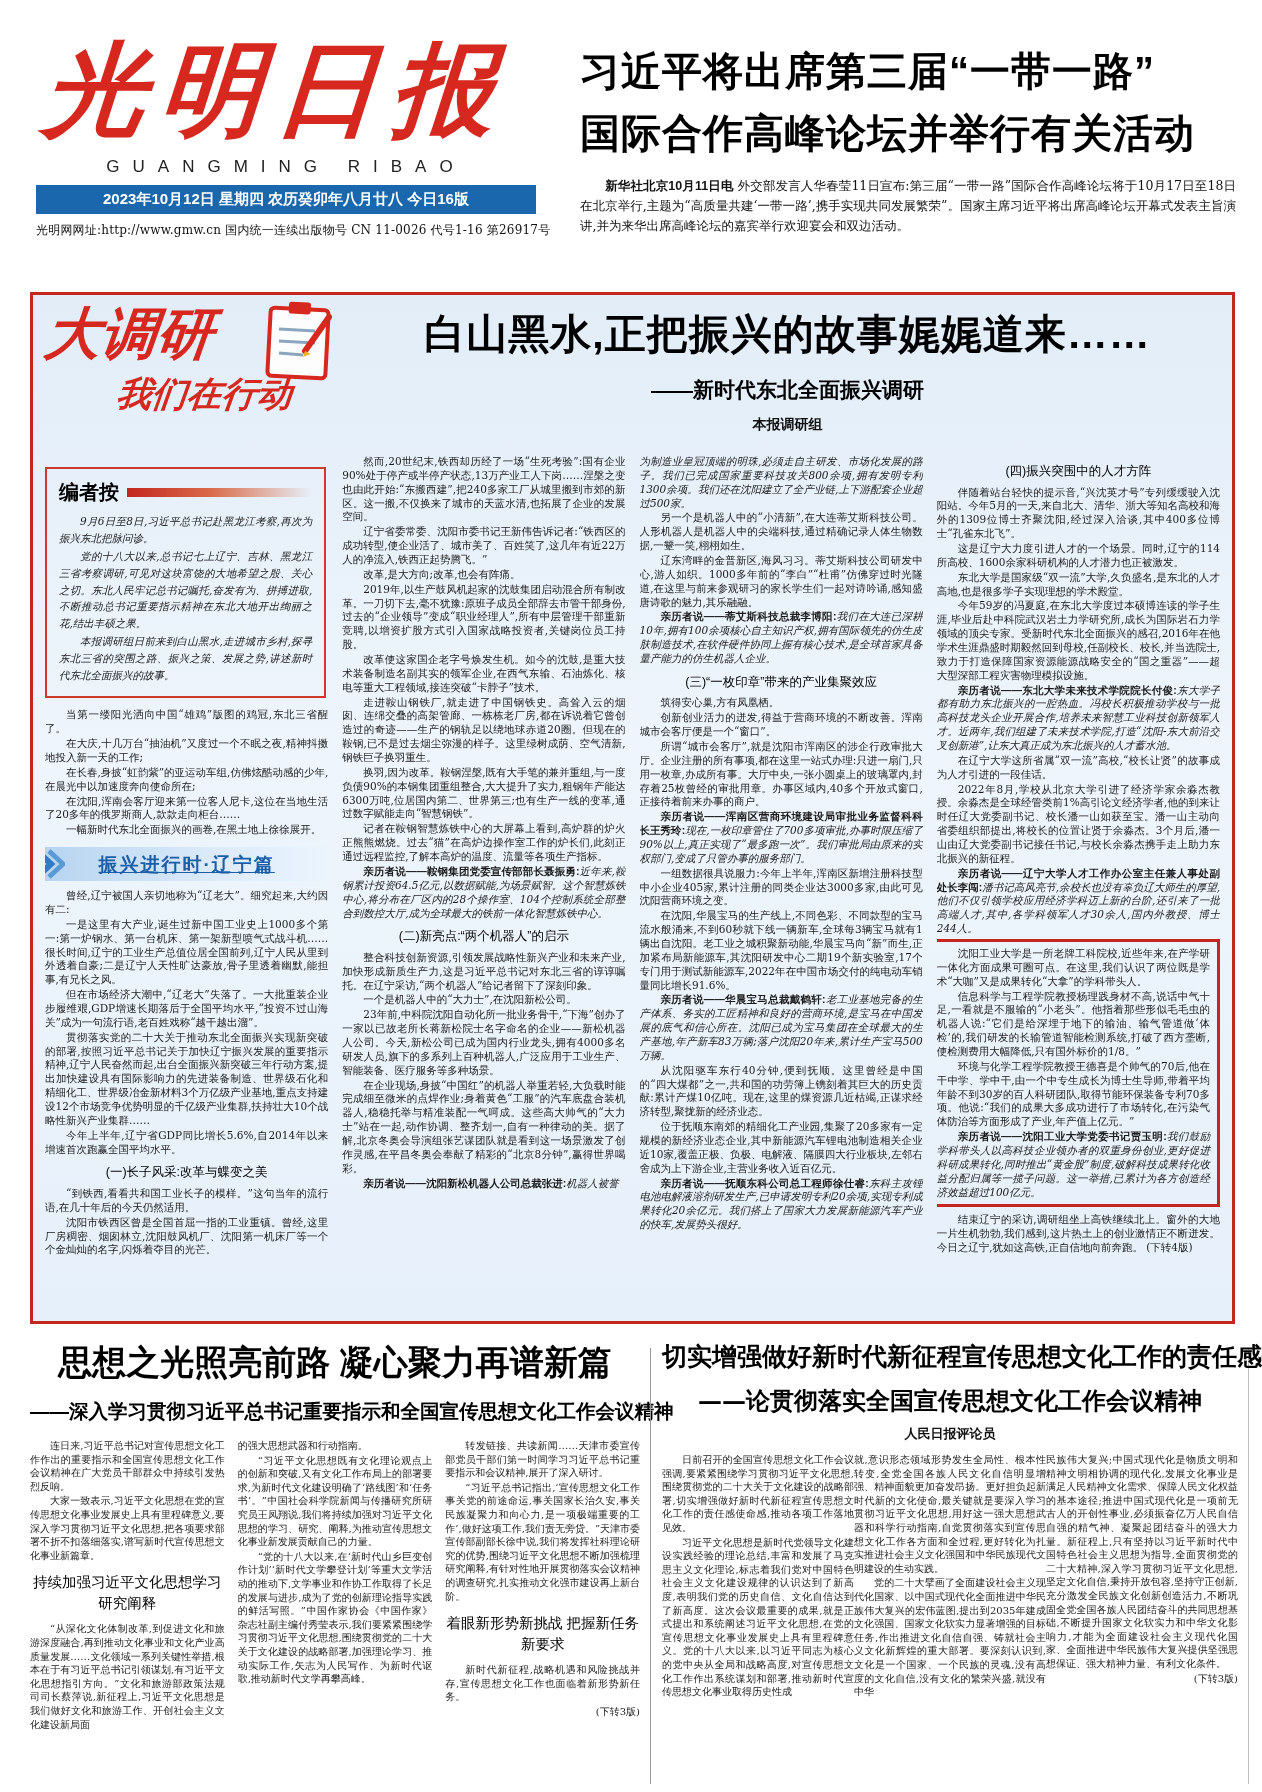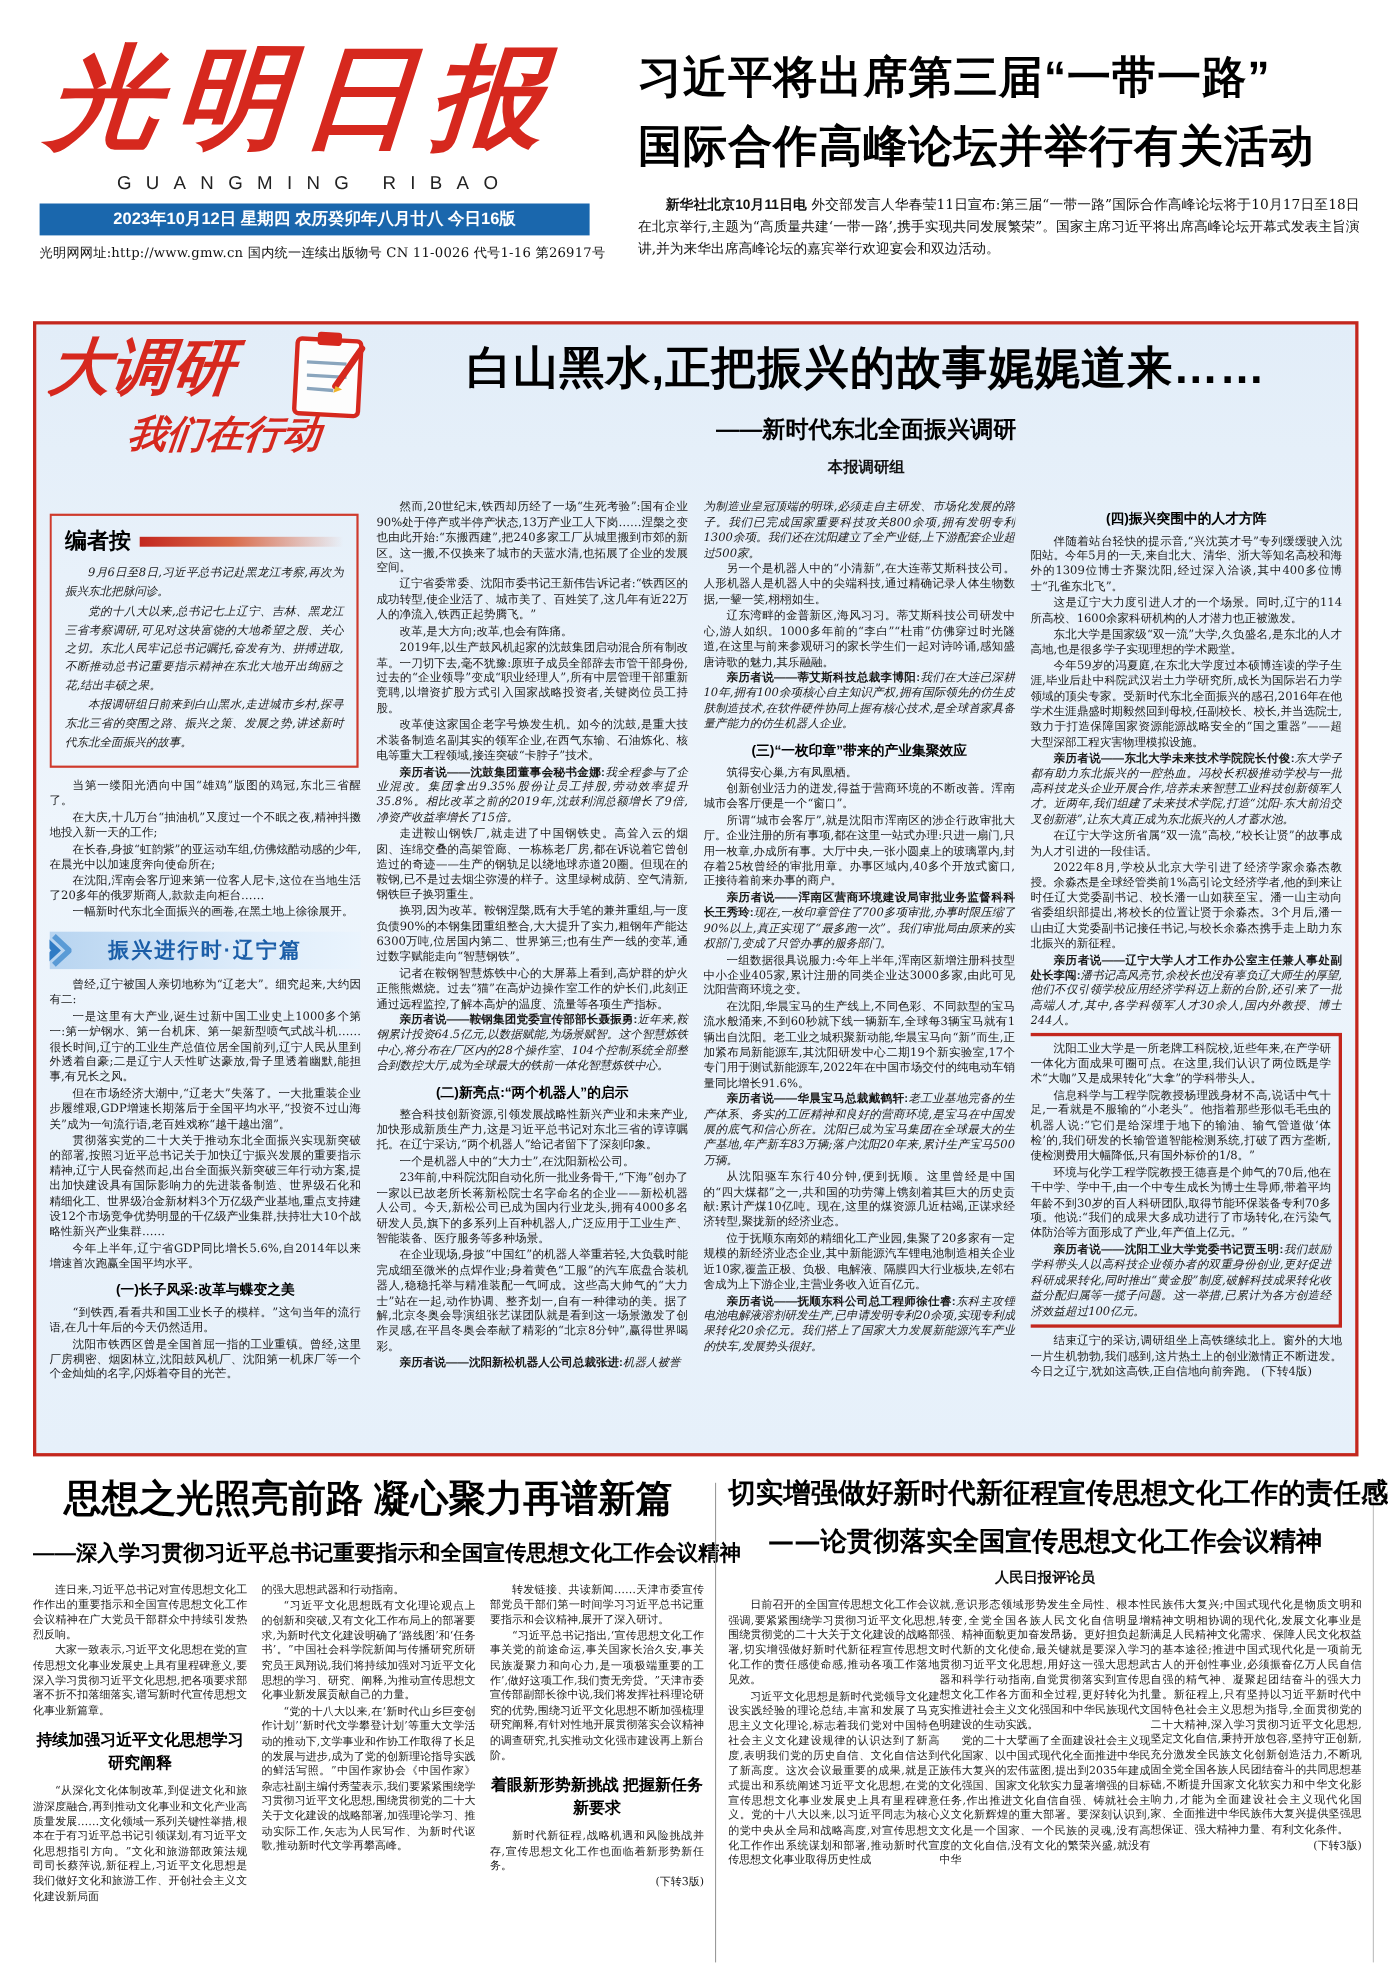--- a/index.html
+++ b/index.html
@@ -47,35 +47,35 @@
 
   .mb-cols { display:flex; gap:14px; height:856px; overflow:hidden; margin-top:6px; }
   .mcol { flex:1; min-width:0; overflow:hidden; font-size:10.5px; line-height:1.32; color:#1a1a1a; }
 
   .b-p, .b-pc, .b-q, .b-qc, .b-jr { margin:0 0 1px; text-align:justify; }
   .b-p { text-indent:2em; }
   .b-q { text-indent:2em; font-style:italic; }
   .b-qc { font-style:italic; }
   .b-jr { text-align:right; }
   .q-label { font-style:normal; font-weight:bold; font-family:"Liberation Sans", sans-serif; }
-  .b-h { font-family:"Liberation Sans", sans-serif; font-weight:bold; font-size:12.5px;
+  .b-h { font-family:"Liberation Sans", sans-serif; font-weight:normal; font-size:12.5px;
     text-align:center; margin:8px 0 6px; color:#000; }
 
   .ed-box { border:2px solid #cf3a2c; padding:10px 12px 12px; margin:12px 2px 10px 0; }
   .ed-head { display:flex; align-items:center; margin-bottom:8px; }
   .ed-label { font-family:"Liberation Sans", sans-serif; font-weight:bold; font-size:20px; color:#000; white-space:nowrap; }
   .ed-bar { flex:1; height:9px; margin-left:8px;
     background:linear-gradient(90deg,#c3271e 0%,#d96a4a 45%,rgba(217,106,74,0) 100%); }
   .ed-body .b-p { font-style:italic; line-height:1.6; }
 
   .banner { position:relative; margin:10px 0 8px; height:34px;
     background:linear-gradient(90deg,#b7d4f0 0%,#dcebfa 60%,#eaf4fd 100%);
     display:flex; align-items:center; justify-content:center;
     font-family:"Liberation Sans", sans-serif; font-weight:bold; font-size:19px;
-    color:#1b5ea8; letter-spacing:2px; }
+    color:#1b5ea8; letter-spacing:2px;text-decoration:underline; }
   .banner svg { position:absolute; left:-10px; top:1px; }
 
   .red-hl { border:3px solid #c3271e; padding:5px 7px 4px; margin:3px 0 6px -10px; }
 
   
   .bl-art { position:absolute; left:30px; top:1340px; width:610px; height:448px; }
   .bl-headline { font-family:"Liberation Sans", sans-serif; font-weight:bold; font-size:34px;
     text-align:center; white-space:nowrap; color:#000; }
   .bl-sub { font-family:"Liberation Sans", sans-serif; font-weight:bold; font-size:19.5px;
     text-align:center; margin-top:12px; white-space:nowrap; color:#000; }
@@ -176,21 +176,20 @@
             <p class="b-p">“到铁西,看看共和国工业长子的模样。”这句当年的流行语,在几十年后的今天仍然适用。</p>
             <p class="b-p">沈阳市铁西区曾是全国首屈一指的工业重镇。曾经,这里厂房稠密、烟囱林立,沈阳鼓风机厂、沈阳第一机床厂等一个个金灿灿的名字,闪烁着夺目的光芒。</p>
           </div>
       </div>
       <div class="mcol">
           <p class="b-p">然而,20世纪末,铁西却历经了一场“生死考验”:国有企业90%处于停产或半停产状态,13万产业工人下岗……涅槃之变也由此开始:“东搬西建”,把240多家工厂从城里搬到市郊的新区。这一搬,不仅换来了城市的天蓝水清,也拓展了企业的发展空间。</p>
           <p class="b-p">辽宁省委常委、沈阳市委书记王新伟告诉记者:“铁西区的成功转型,使企业活了、城市美了、百姓笑了,这几年有近22万人的净流入,铁西正起势腾飞。”</p>
           <p class="b-p">改革,是大方向;改革,也会有阵痛。</p>
           <p class="b-p">2019年,以生产鼓风机起家的沈鼓集团启动混合所有制改革。一刀切下去,毫不犹豫:原班子成员全部辞去市管干部身份,过去的“企业领导”变成“职业经理人”,所有中层管理干部重新竞聘,以增资扩股方式引入国家战略投资者,关键岗位员工持股。</p>
           <p class="b-p">改革使这家国企老字号焕发生机。如今的沈鼓,是重大技术装备制造名副其实的领军企业,在西气东输、石油炼化、核电等重大工程领域,接连突破“卡脖子”技术。</p>
-          <p class="b-q"><span class="q-label">亲历者说——沈鼓集团董事会秘书金娜:</span><span>我全程参与了企业混改。集团拿出9.35%股份让员工持股,劳动效率提升35.8%。相比改革之前的2019年,沈鼓利润总额增长了9倍,净资产收益率增长了15倍。</span></p>
           <p class="b-p">走进鞍山钢铁厂,就走进了中国钢铁史。高耸入云的烟囱、连绵交叠的高架管廊、一栋栋老厂房,都在诉说着它曾创造过的奇迹——生产的钢轨足以绕地球赤道20圈。但现在的鞍钢,已不是过去烟尘弥漫的样子。这里绿树成荫、空气清新,钢铁巨子换羽重生。</p>
           <p class="b-p">换羽,因为改革。鞍钢涅槃,既有大手笔的兼并重组,与一度负债90%的本钢集团重组整合,大大提升了实力,粗钢年产能达6300万吨,位居国内第二、世界第三;也有生产一线的变革,通过数字赋能走向“智慧钢铁”。</p>
           <p class="b-p">记者在鞍钢智慧炼铁中心的大屏幕上看到,高炉群的炉火正熊熊燃烧。过去“猫”在高炉边操作室工作的炉长们,此刻正通过远程监控,了解本高炉的温度、流量等各项生产指标。</p>
           <p class="b-q"><span class="q-label">亲历者说——鞍钢集团党委宣传部部长聂振勇:</span><span>近年来,鞍钢累计投资64.5亿元,以数据赋能,为场景赋智。这个智慧炼铁中心,将分布在厂区内的28个操作室、104个控制系统全部整合到数控大厅,成为全球最大的铁前一体化智慧炼铁中心。</span></p>
           <h4 class="b-h">(二)新亮点:“两个机器人”的启示</h4>
           <p class="b-p">整合科技创新资源,引领发展战略性新兴产业和未来产业,加快形成新质生产力,这是习近平总书记对东北三省的谆谆嘱托。在辽宁采访,“两个机器人”给记者留下了深刻印象。</p>
           <p class="b-p">一个是机器人中的“大力士”,在沈阳新松公司。</p>
           <p class="b-p">23年前,中科院沈阳自动化所一批业务骨干,“下海”创办了一家以已故老所长蒋新松院士名字命名的企业——新松机器人公司。今天,新松公司已成为国内行业龙头,拥有4000多名研发人员,旗下的多系列上百种机器人,广泛应用于工业生产、智能装备、医疗服务等多种场景。</p>
           <p class="b-p">在企业现场,身披“中国红”的机器人举重若轻,大负载时能完成细至微米的点焊作业;身着黄色“工服”的汽车底盘合装机器人,稳稳托举与精准装配一气呵成。这些高大帅气的“大力士”站在一起,动作协调、整齐划一,自有一种律动的美。据了解,北京冬奥会导演组张艺谋团队就是看到这一场景激发了创作灵感,在平昌冬奥会奉献了精彩的“北京8分钟”,赢得世界喝彩。</p>
           <p class="b-q"><span class="q-label">亲历者说——沈阳新松机器人公司总裁张进:</span><span>机器人被誉</span></p>

